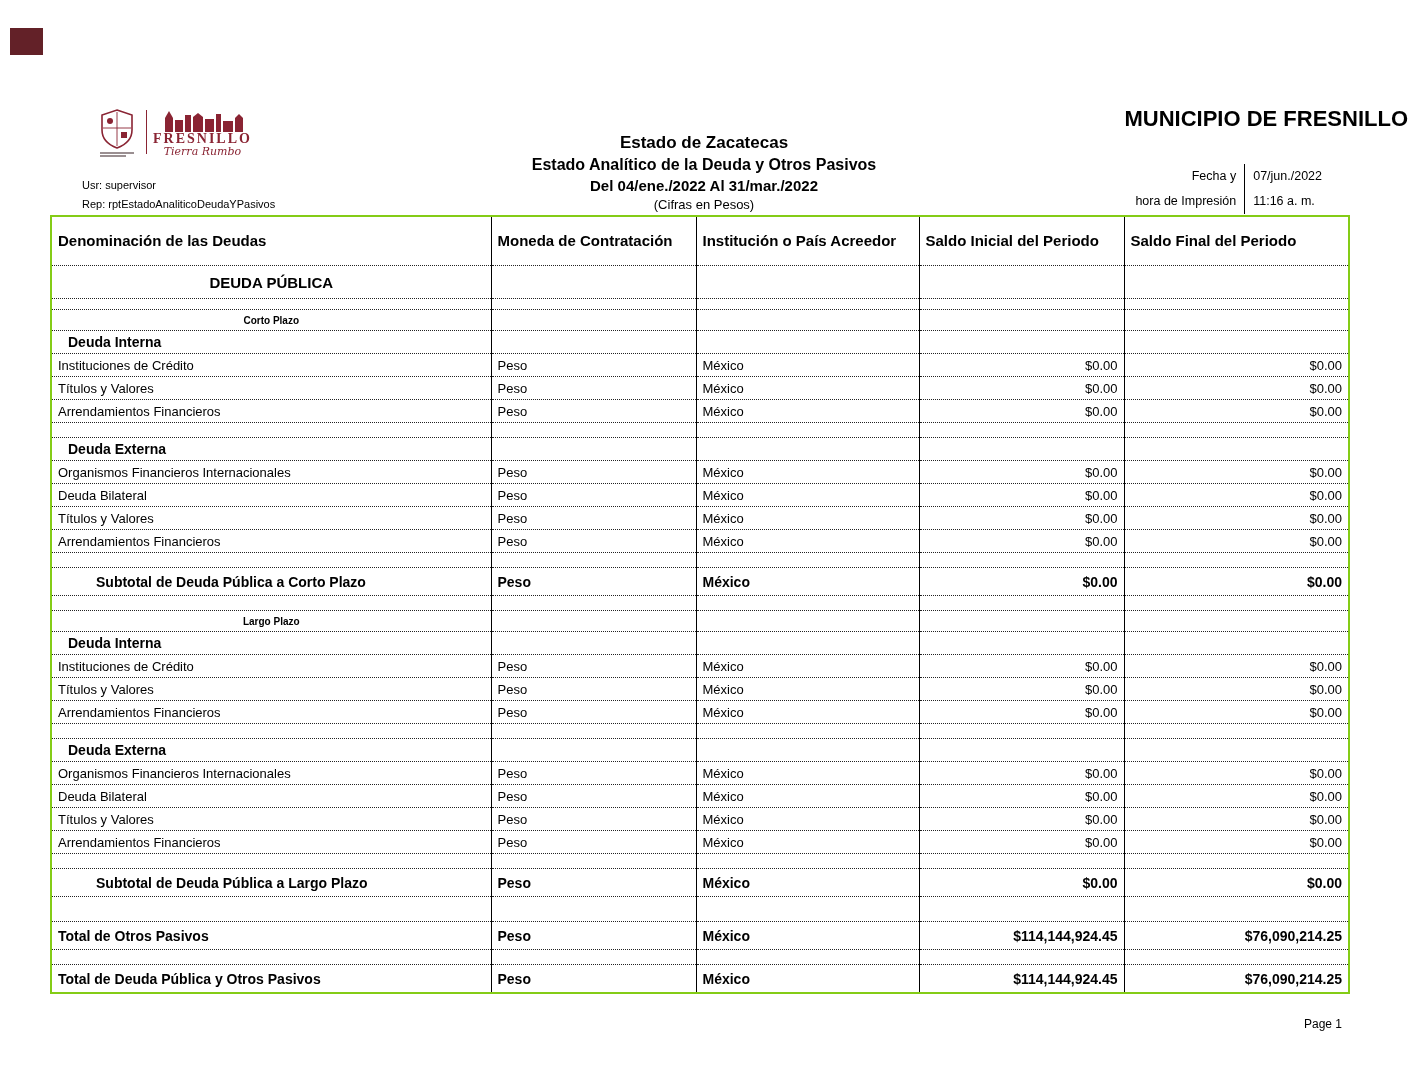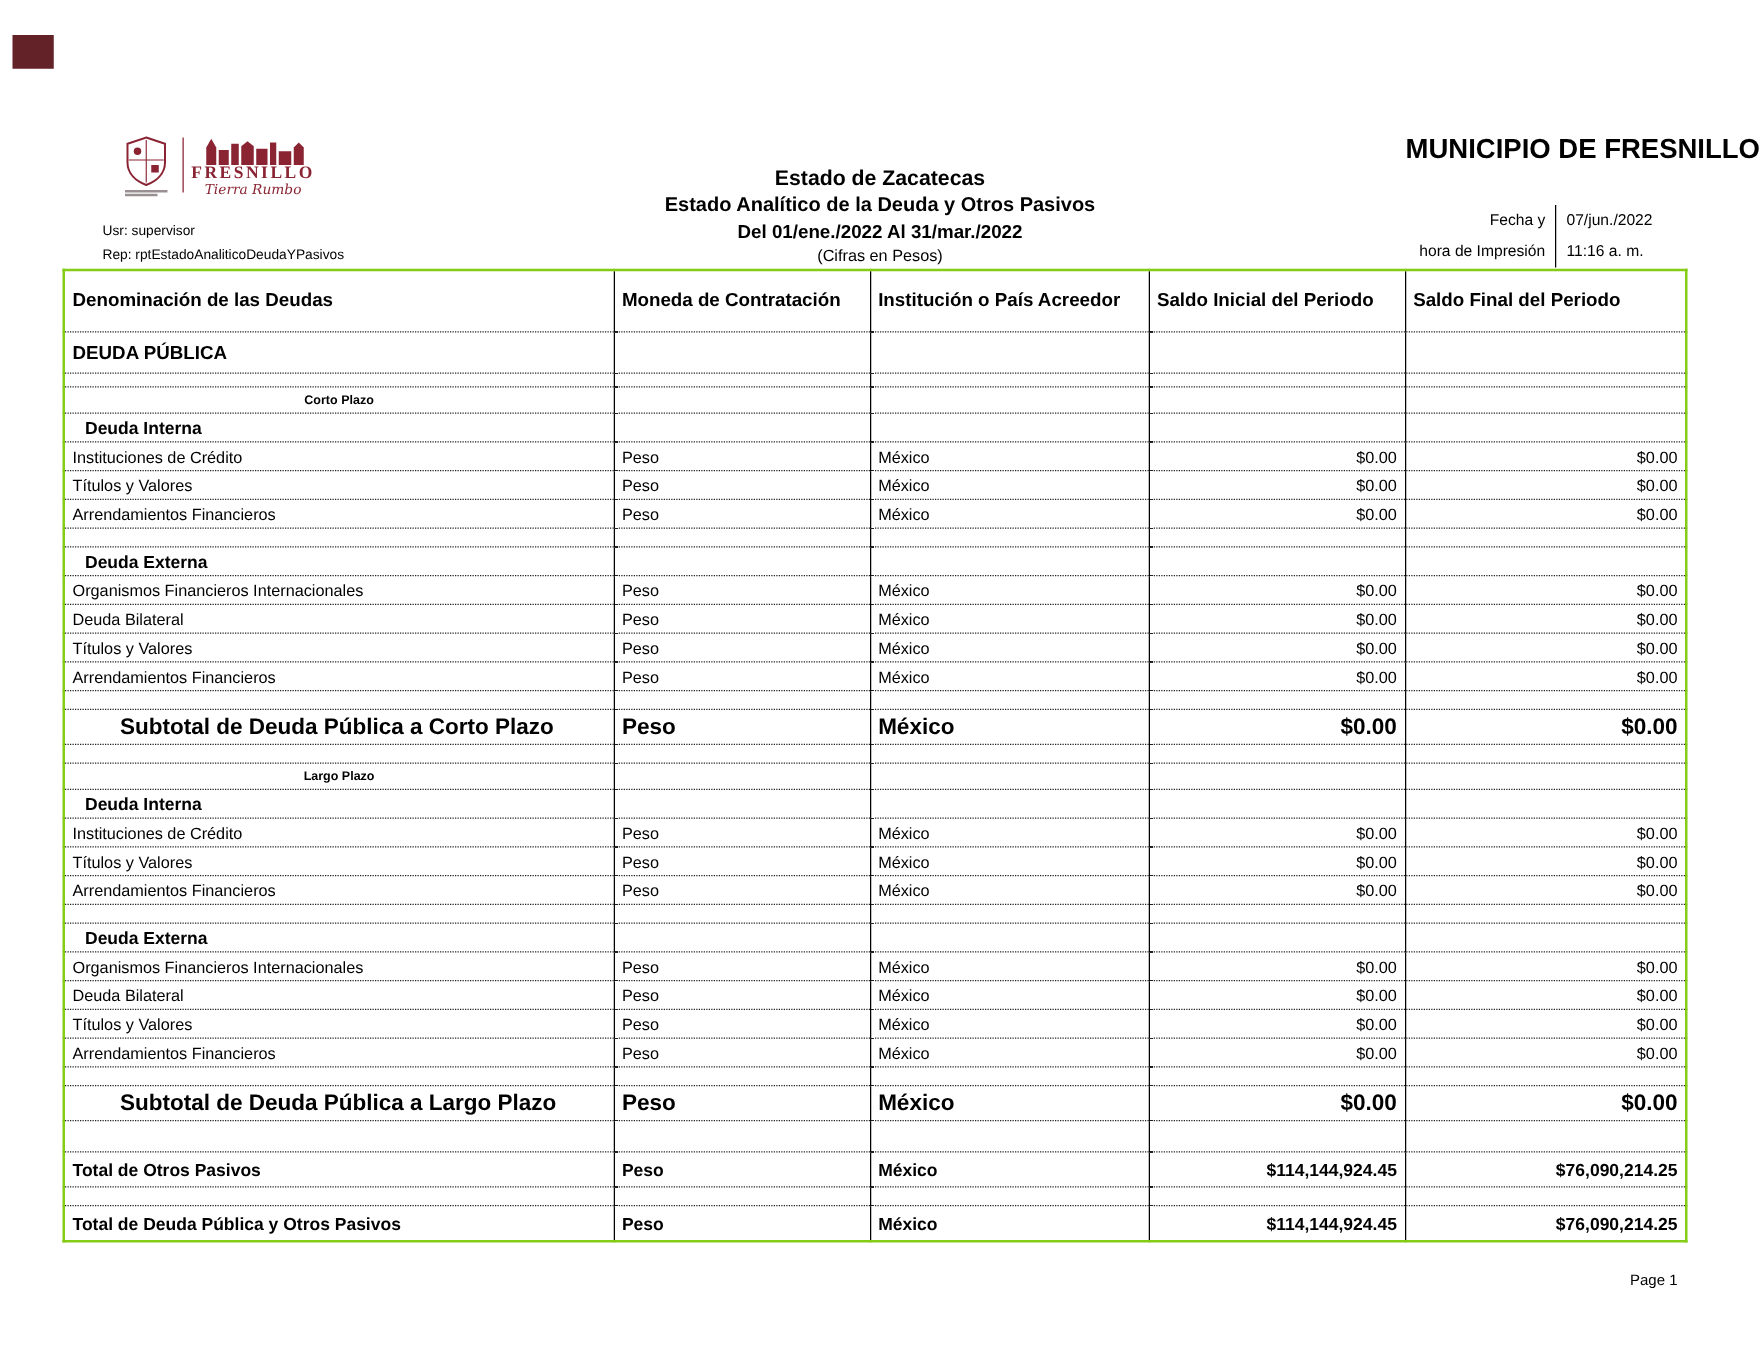--- a/index.html
+++ b/index.html
@@ -34,34 +34,34 @@
   .pi-labels{text-align:right;padding-right:8px;line-height:25px;}
   .pi-divider{border-left:1px solid #000;}
   .pi-values{padding-left:8px;line-height:25px;}
 
   
   .debt-table{position:absolute;left:50px;top:215px;width:1298px;border-collapse:collapse;table-layout:fixed;border:2px solid #84cc16;}
   .debt-table th,.debt-table td{border-left:1px solid #000;border-bottom:1px dotted #222;padding:0 6px;vertical-align:middle;overflow:hidden;white-space:nowrap;}
   .debt-table th{font-size:15px;font-weight:bold;text-align:left;height:48px;white-space:normal;line-height:18px;}
   .debt-table td{font-size:13px;}
 
-  .row-section td{height:32px;}
+  .row-section td{height:32px;text-align:center;}
   .row-section{font-weight:bold;font-size:15px;}
   .row-section .c-label{font-size:15px;}
   .row-spacer_thin td{height:10px;}
   .row-plazo td{height:20px;}
   .row-plazo{font-weight:bold;}
   .row-plazo .c-label{text-align:center;font-size:10px;}
   .row-group td{height:22px;}
   .row-group{font-weight:bold;}
   .row-group .c-label{padding-left:16px;font-size:14px;}
   .row-item td{height:22px;}
   .row-item .c-label{}
   .row-spacer td{height:14px;}
-  .row-subtotal td{height:27px;font-size:18px;}
+  .row-subtotal td{height:27px;font-size:14px;}
   .row-subtotal{font-weight:bold;}
   .row-subtotal .c-label{padding-left:44px;}
   .row-spacer_tall td{height:24px;}
   .row-total td{height:27px;font-size:14px;}
   .row-total{font-weight:bold;}
 
   .c-num{text-align:right;}
   .c-moneda,.c-inst{text-align:left;}
 
   .page-footer{position:absolute;right:66px;top:1017px;font-size:12px;}
@@ -101,21 +101,21 @@
       </svg>
       <div class="logo-brand">FRESNILLO</div>
       <div class="logo-tagline">Tierra Rumbo</div>
     </div>
   </div>
 
   <div class="hdr-center">
     <div class="hdr-title">MUNICIPIO DE FRESNILLO</div>
     <div class="hdr-subtitle">Estado de Zacatecas</div>
     <div class="hdr-report">Estado Analítico de la Deuda y Otros Pasivos</div>
-    <div class="hdr-period">Del 01/ene./2022 Al 31/mar./2022</div>
+    <div class="hdr-period">Del 04/ene./2022 Al 31/mar./2022</div>
     <div class="hdr-cifras">(Cifras en Pesos)</div>
   </div>
 
   <div class="hdr-left">
     <div>Usr: supervisor</div>
     <div>Rep: rptEstadoAnaliticoDeudaYPasivos</div>
   </div>
 
   <div class="printed-info">
     <div class="pi-labels">

